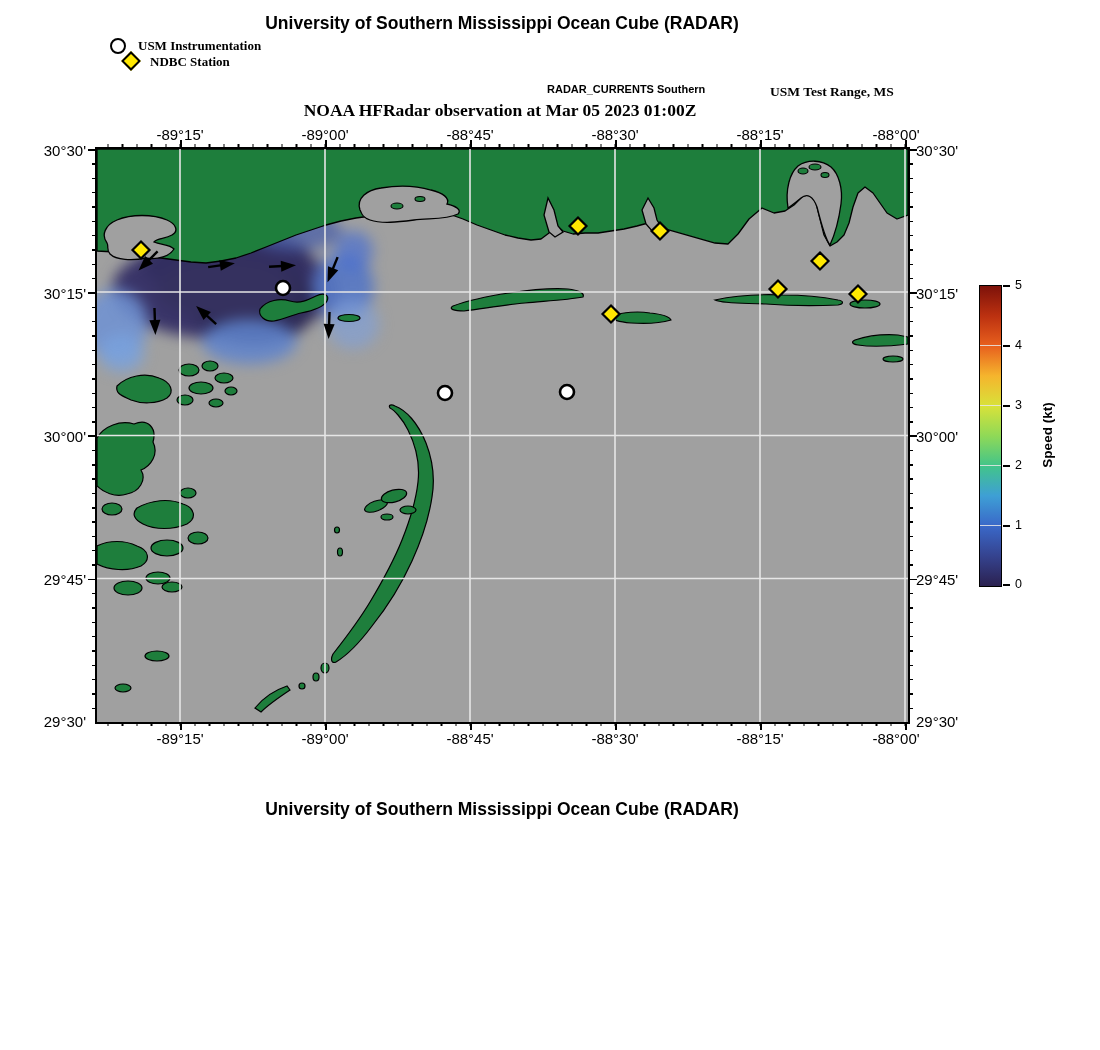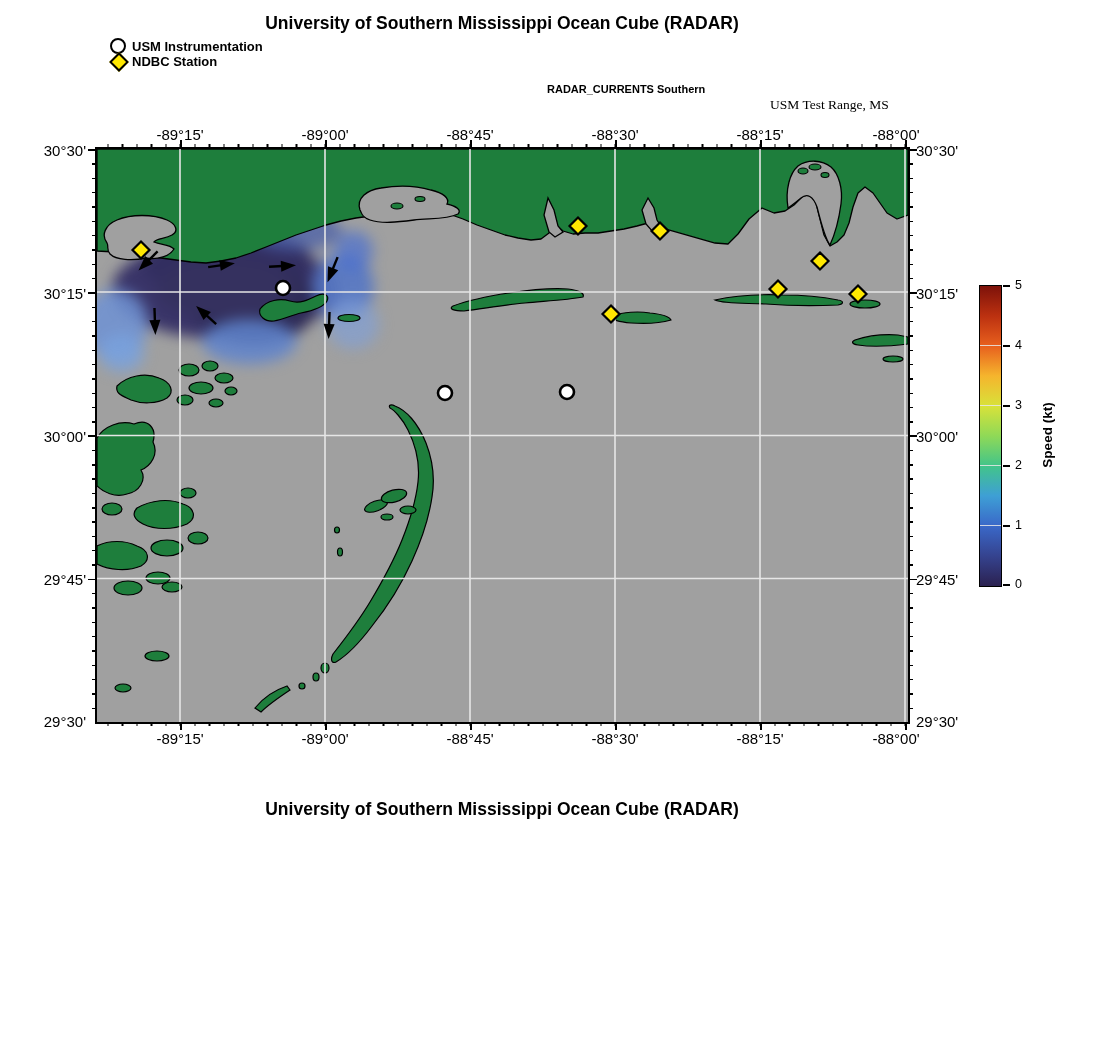--- a/index.html
+++ b/index.html
@@ -7,25 +7,25 @@
        font-family:"Liberation Sans",sans-serif;color:#000;overflow:hidden;}
   .abs{position:absolute;}
 
   
   .title-top,.title-bottom{left:502px;transform:translateX(-50%);
       font-size:17.5px;font-weight:bold;white-space:nowrap;}
   .title-top{top:13px;}
   .title-bottom{top:799px;}
   .subtitle{left:500px;top:100px;transform:translateX(-50%);
       font-family:"Liberation Serif",serif;font-size:17.5px;font-weight:bold;white-space:nowrap;}
-  .range-label{left:770px;top:97px;font-family:"Liberation Serif",serif;
-      font-size:13.5px;font-weight:normal;white-space:nowrap;}
-
-  
-  .leg-row{display:flex;align-items:flex-end;gap:6px;position:absolute;}
+  .range-label{left:770px;top:84px;font-family:"Liberation Serif",serif;
+      font-size:13.5px;font-weight:bold;white-space:nowrap;}
+
+  
+  .leg-row{display:flex;align-items:flex-start;gap:12px;position:absolute;font-family:Liberation Serif, serif;}
   .leg-circle{width:12px;height:12px;border:2.5px solid #000;border-radius:50%;background:#fff;}
   .leg-diamond{width:10px;height:10px;border:2px solid #000;background:#ffe800;transform:rotate(45deg);}
   .leg-label{font-size:13px;font-weight:bold;white-space:nowrap;}
 
   
   .vecbox{left:547px;top:41px;width:349px;height:38px;border:2.5px solid #000;box-sizing:border-box;}
   .vrow-label{position:absolute;left:5px;font-size:12px;font-weight:bold;line-height:11px;white-space:nowrap;}
   .vline{position:absolute;height:1.6px;background:#000;}
   .vhead{position:absolute;width:0;height:0;border-top:4.5px solid transparent;
          border-bottom:4.5px solid transparent;border-left:11px solid #000;}
@@ -91,28 +91,29 @@
   .cb-num{left:1015px;font-size:12.5px;}
   .cb-label{left:1040px;top:435px;transform:translateY(-50%) rotate(180deg);
       writing-mode:vertical-rl;font-size:13.5px;font-weight:bold;white-space:nowrap;}
 </style>
 </head>
 <body>
 
 <div class="fig">
 
   <div class="abs title-top">University of Southern Mississippi Ocean Cube (RADAR)</div>
+  <div class="abs subtitle">NOAA HFRadar observation at Mar 05 2023 01:00Z</div>
   <div class="abs range-label">USM Test Range, MS</div>
   <div class="abs title-bottom">University of Southern Mississippi Ocean Cube (RADAR)</div>
 
   <div class="leg-row" style="left:110px;top:38px;">
     <span class="leg-circle"></span>
     <span class="leg-label">USM Instrumentation</span>
   </div>
-  <div class="leg-row" style="left:112px;top:54px;">
+  <div class="leg-row" style="left:124px;top:54px;">
     <span class="leg-diamond"></span>
     <span class="leg-label">NDBC Station</span>
   </div>
 
   <div class="abs vec-caption">RADAR_CURRENTS Southern</div>
 
   <div class="abs map">
     <div class="map-inner">
 
       <div class="blob">

